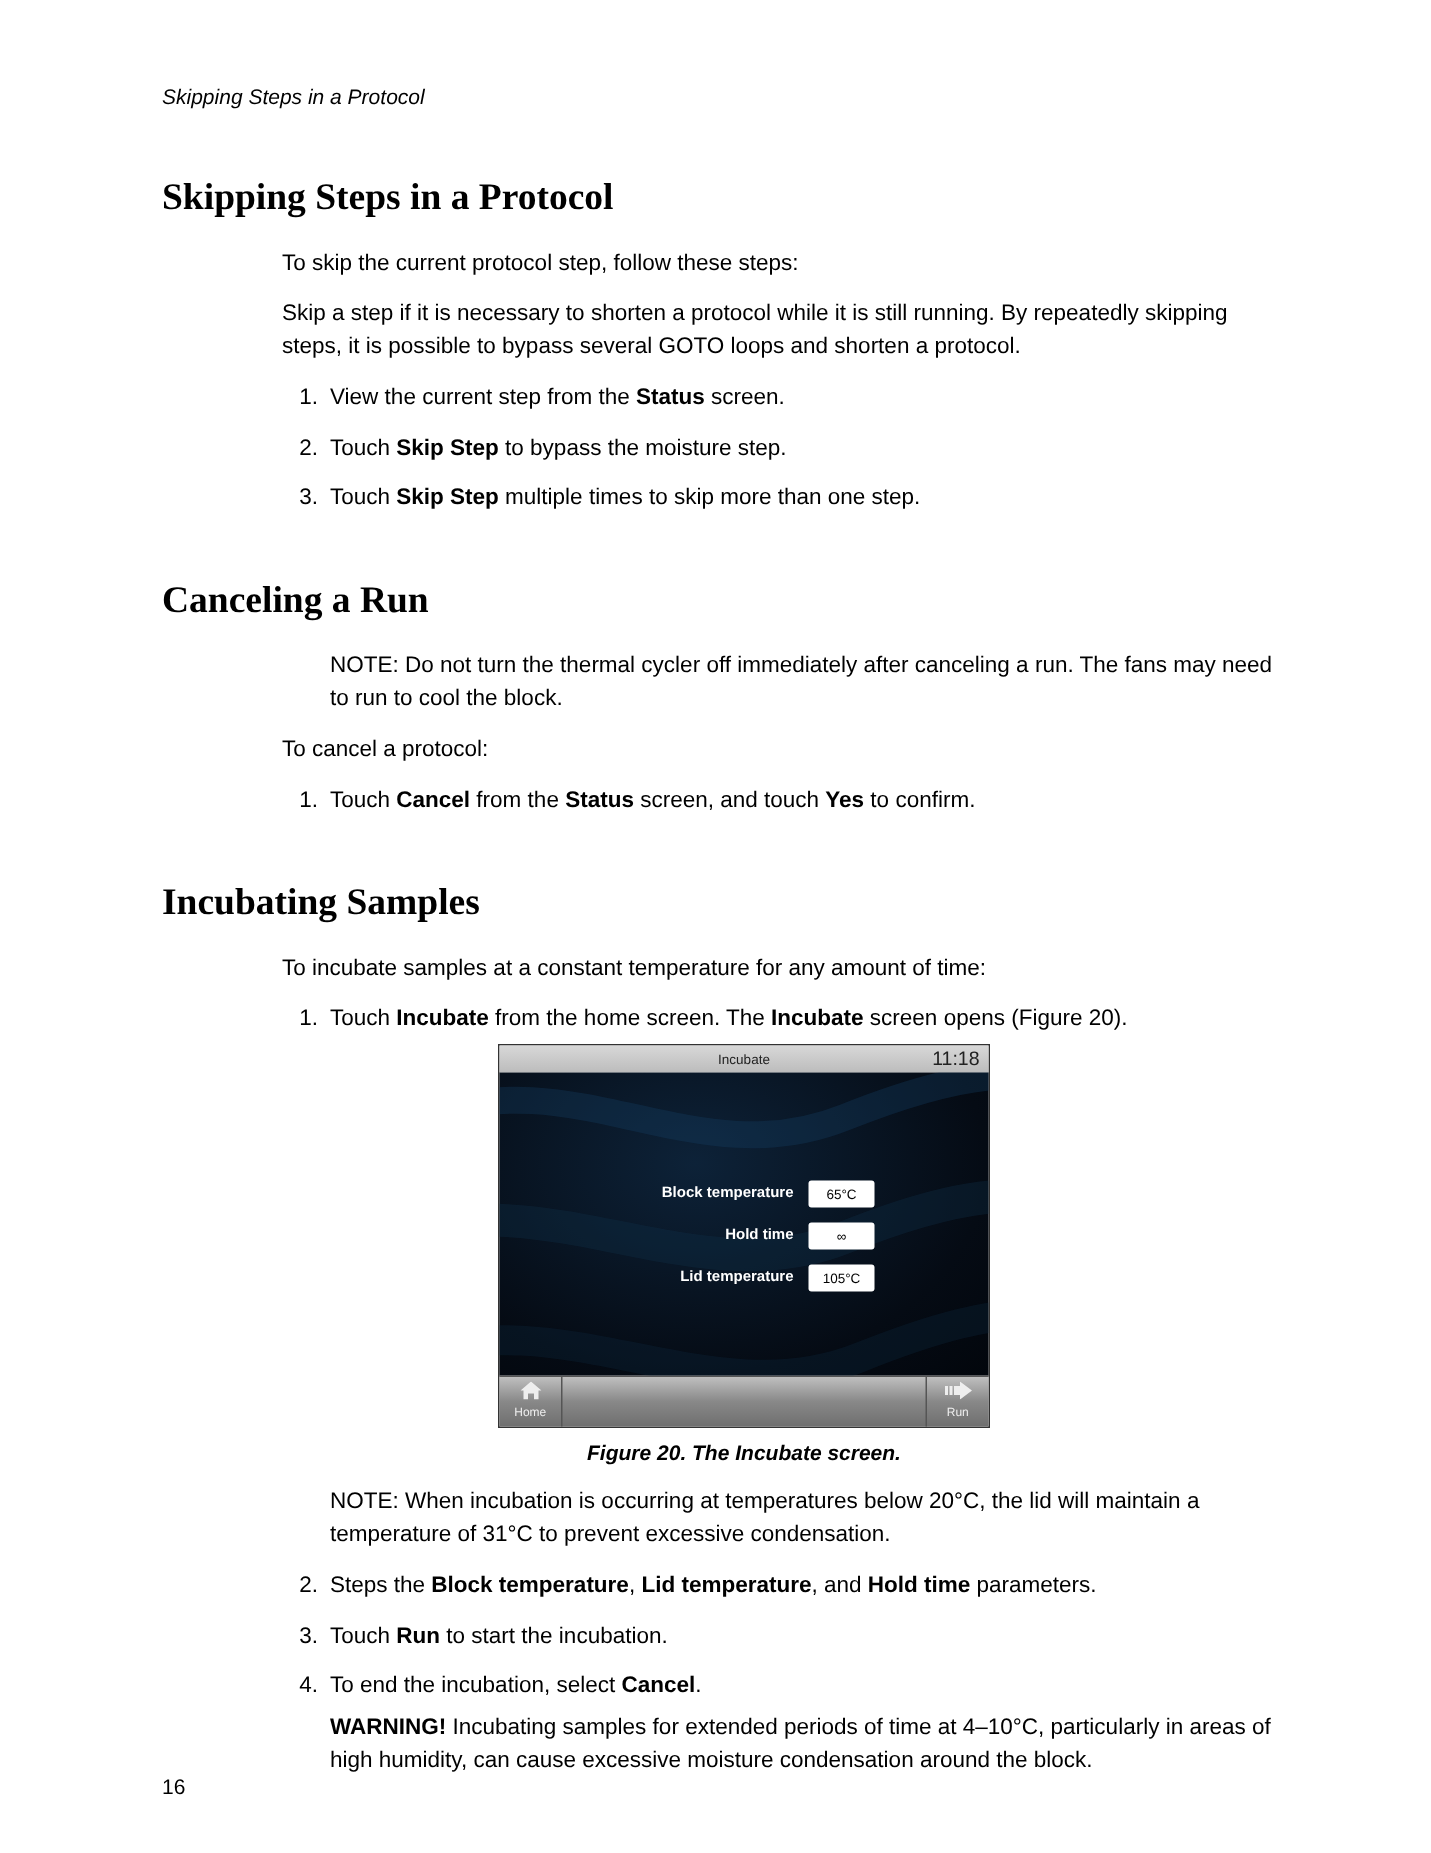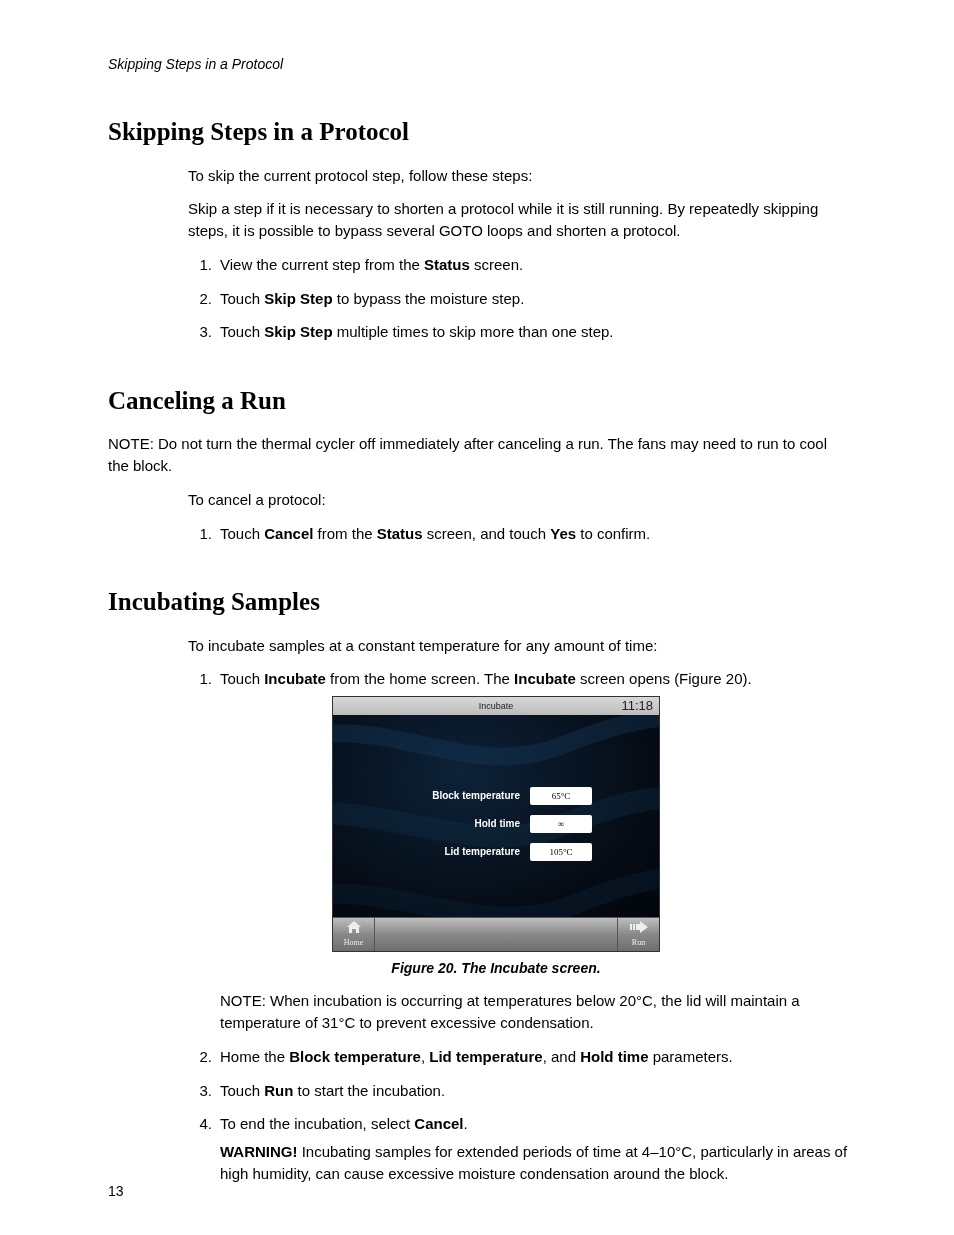--- a/index.html
+++ b/index.html
@@ -39,20 +39,21 @@
     display: flex;
     margin-bottom: 12px;
   }
   ol.steps > li .num {
     min-width: 32px;
     text-align: right;
     padding-right: 8px;
   }
   ol.steps > li .txt { flex: 1; }
   .note-block {
+    margin-left: 112px;
     margin-bottom: 12px;
   }
   .sect-spacer { height: 28px; }
   .figure-wrap {
     margin-left: 112px;
     margin-top: 6px;
     width: 328px;
   }
   .device-screen {
     width: 328px;
@@ -101,47 +102,45 @@
     gap: 10px;
   }
   .param-label {
     width: 120px;
     text-align: right;
     color: #fff;
     font-size: 10px;
     font-weight: bold;
   }
   .param-value {
-    width: 62px;
+    width: 44px;
     height: 18px;
     background: #fff;
     color: #000;
     font-size: 9px;
     display: flex;
     align-items: center;
     justify-content: center;
     border-radius: 2px;
-    font-family: Liberation Serif, serif;
   }
   .ds-bottom {
     height: 34px;
     background: linear-gradient(#bfbfbf, #888, #6f6f6f);
     display: flex;
     justify-content: space-between;
     border-top: 1px solid #555;
   }
   .ds-btn {
     width: 42px;
     display: flex;
     flex-direction: column;
     align-items: center;
     justify-content: center;
     gap: 1px;
     border-right: 1px solid #555;
-    font-family: Liberation Serif, serif;
   }
   .ds-btn:last-child { border-right: none; border-left: 1px solid #555; }
   .ds-btn .icon {
     color: #eee;
     font-size: 14px;
     line-height: 1;
     text-shadow: 0 1px 1px #000;
   }
   .ds-btn .lbl {
     color: #eee;
@@ -264,31 +263,31 @@
           </div>
           <div class="figure-caption">Figure 20. The Incubate screen.</div>
         </div>
 
         <div class="substep-note">NOTE: When incubation is occurring at temperatures below 20°C, the lid will maintain a temperature of 31°C to prevent excessive condensation.</div>
       </span>
     </li>
 
     <li>
       <span class="num">2.</span>
-      <span class="txt"><span>Home the </span><span class="bold">Block temperature</span><span>, </span><span class="bold">Lid temperature</span><span>, and </span><span class="bold">Hold time</span><span> parameters.</span></span>
+      <span class="txt"><span>Steps the </span><span class="bold">Block temperature</span><span>, </span><span class="bold">Lid temperature</span><span>, and </span><span class="bold">Hold time</span><span> parameters.</span></span>
     </li>
 
     <li>
       <span class="num">3.</span>
       <span class="txt"><span>Touch </span><span class="bold">Run</span><span> to start the incubation.</span></span>
     </li>
 
     <li>
       <span class="num">4.</span>
       <span class="txt">
         <span>To end the incubation, select </span><span class="bold">Cancel</span><span>.</span>
         <div class="substep-note"><span class="bold">WARNING!</span><span> Incubating samples for extended periods of time at 4–10°C, particularly in areas of high humidity, can cause excessive moisture condensation around the block.</span></div>
       </span>
     </li>
   </ol>
 </div>
 
-<div class="page-num">13</div>
+<div class="page-num">16</div>
 
 </body></html>

